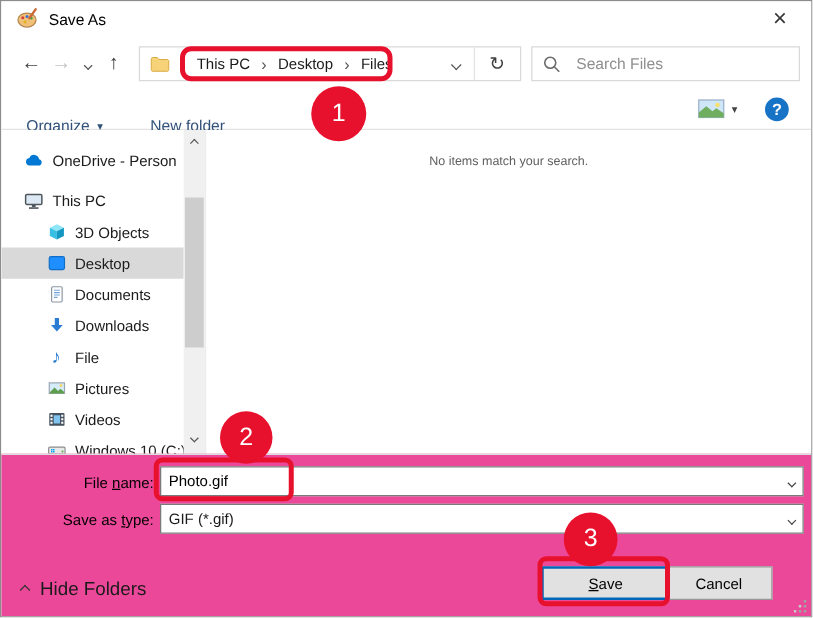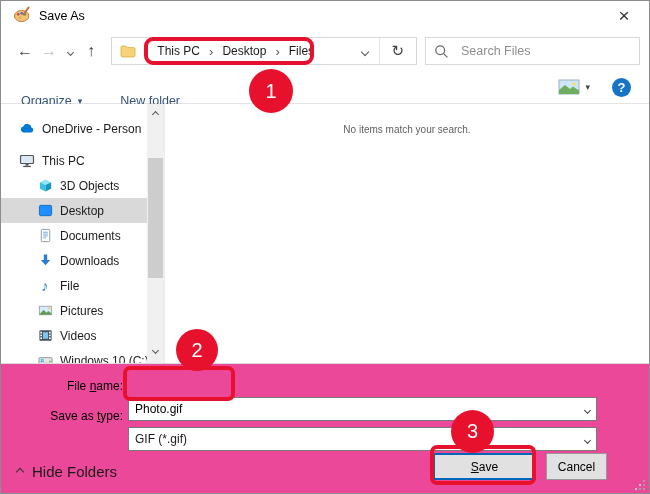--- a/index.html
+++ b/index.html
@@ -48,28 +48,28 @@
   .vscroll .arr{position:absolute;left:0;width:17px;height:17px;display:flex;align-items:center;justify-content:center;}
   .vscroll .arr.top{top:2px;}
   .vscroll .arr.bottom{top:238px;}
   .thumb{position:absolute;left:1px;top:54px;width:15px;height:120px;background:#cdcdcd;}
   .main{flex:1;border-left:1px solid #ededed;position:relative;}
   .empty-msg{position:absolute;top:20px;left:0;right:0;text-align:center;color:#5f5f5f;font-size:10px;}
 
   
   .footer{position:absolute;top:362px;left:0;right:0;bottom:0;background:#ec4899;border-top:1px solid #dcdcdc;}
   .flabel{position:absolute;left:0;width:122px;text-align:right;font-size:12px;color:#000;}
-  .combo{position:absolute;left:127px;width:469px;height:24px;background:#fff;border:1px solid #7a7a7a;display:flex;align-items:center;padding:0 6px;margin-top:24px;}
+  .combo{position:absolute;left:127px;width:515px;height:24px;background:#fff;border:1px solid #7a7a7a;display:flex;align-items:center;padding:0 6px;}
   .combo .chevslot{margin-left:auto;}
   .fn-row .combo input{border:none;outline:none;flex:1;font-size:12px;color:#000;background:transparent;padding:0;}
   .mn{text-decoration:underline;}
   .hide-folders{position:absolute;left:16px;top:99px;display:flex;align-items:center;gap:9px;color:#1b1b1b;font-size:15px;}
   .btn{position:absolute;top:89px;height:27px;background:#e1e1e1;font-size:12px;color:#000;display:flex;align-items:center;justify-content:center;}
   .btn.save{left:432px;width:103px;border:2px solid #0067b8;}
-  .btn.cancel{left:545px;width:61px;border:1px solid #989898;text-align:right;}
+  .btn.cancel{left:531px;width:86px;border:1px solid #989898;text-align:right;}
 
   
   .hl{position:absolute;border:4px solid #e8112d;border-radius:8px;z-index:40;pointer-events:none;}
   .hl.crumb-hl{left:143px;top:36px;width:170px;height:28px;border-radius:9px;}
   .hl.fname-hl{left:122px;top:365px;width:112px;height:35px;border-radius:7px;}
   .hl.save-hl{left:429px;top:444px;width:106px;height:40px;border-radius:7px;}
   .badge{position:absolute;background:#e8112d;border-radius:50%;color:#fff;display:flex;align-items:center;justify-content:center;font-size:20px;z-index:41;}
   .badge.b1{left:248px;top:68px;width:44px;height:44px;}
   .badge.b2{left:175px;top:328px;width:42px;height:42px;}
   .badge.b3{left:450px;top:409px;width:43px;height:43px;}

